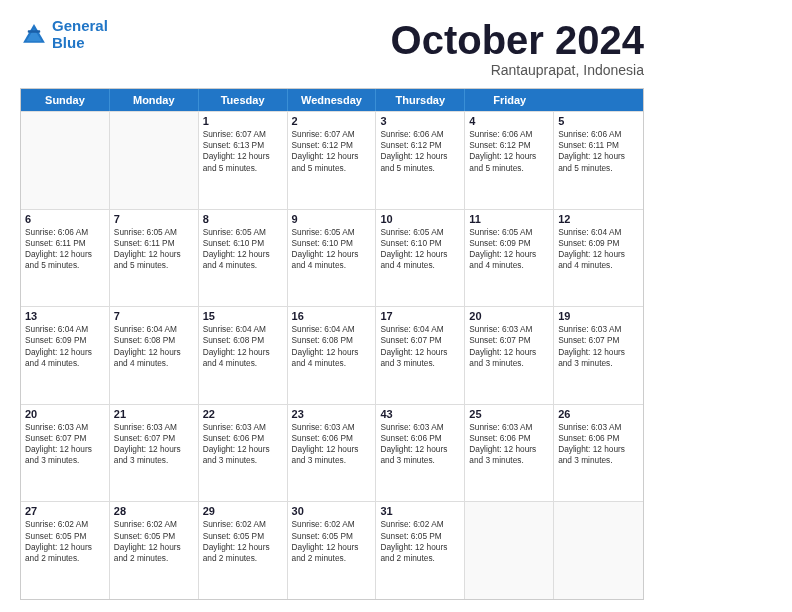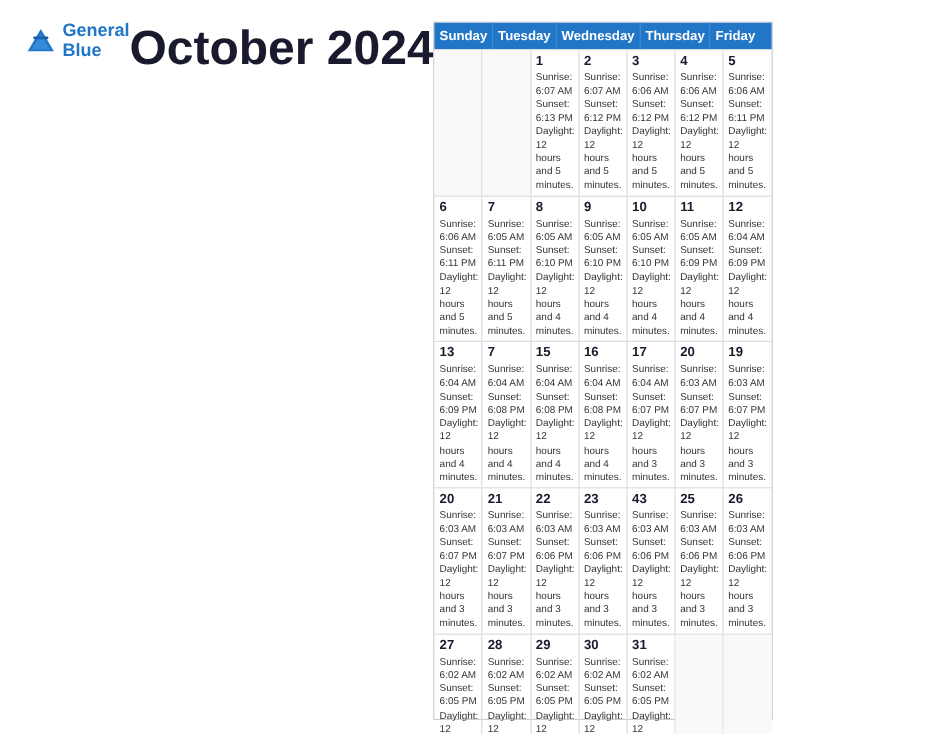--- a/index.html
+++ b/index.html
@@ -8,21 +8,21 @@
       background: #fff;
       width: 792px;
       height: 612px;
       overflow: hidden;
     }
     .page {
       width: 664px;
       height: 612px;
       padding: 18px 20px 12px 20px;
       display: flex;
-      flex-direction: row;
+      flex-direction: column;
     }
     .header {
       display: flex;
       justify-content: space-between;
       align-items: flex-start;
       margin-bottom: 10px;
     }
     .logo {
       display: flex;
       align-items: center;
@@ -118,26 +118,28 @@
         <polygon points="18,10 28,26 8,26" fill="#4aa0e6" opacity="0.5"></polygon>
         <rect x="10" y="12" width="16" height="3" fill="#1a5fa8" rx="1"></rect>
       </svg>
       <div class="logo-text">
         <div><span>General</span></div>
         <div><span style="color:#2176c7">Blue</span></div>
       </div>
     </div>
     <div class="title-block">
       <div class="month-title">October 2024</div>
+      <div class="subtitle">Rantauprapat, Indonesia</div>
     </div>
   </div>
 
   <div class="calendar">
     <div class="cal-header">
     <div class="cal-header-cell">Sunday</div>
+        <div class="cal-header-cell">Monday</div>
         <div class="cal-header-cell">Tuesday</div>
         <div class="cal-header-cell">Wednesday</div>
         <div class="cal-header-cell">Thursday</div>
         <div class="cal-header-cell">Friday</div>
       </div>
     <div class="cal-body">
     <div class="cal-row">
           <div class="cal-cell empty"></div>
           <div class="cal-cell empty"></div>
           <div class="cal-cell">

